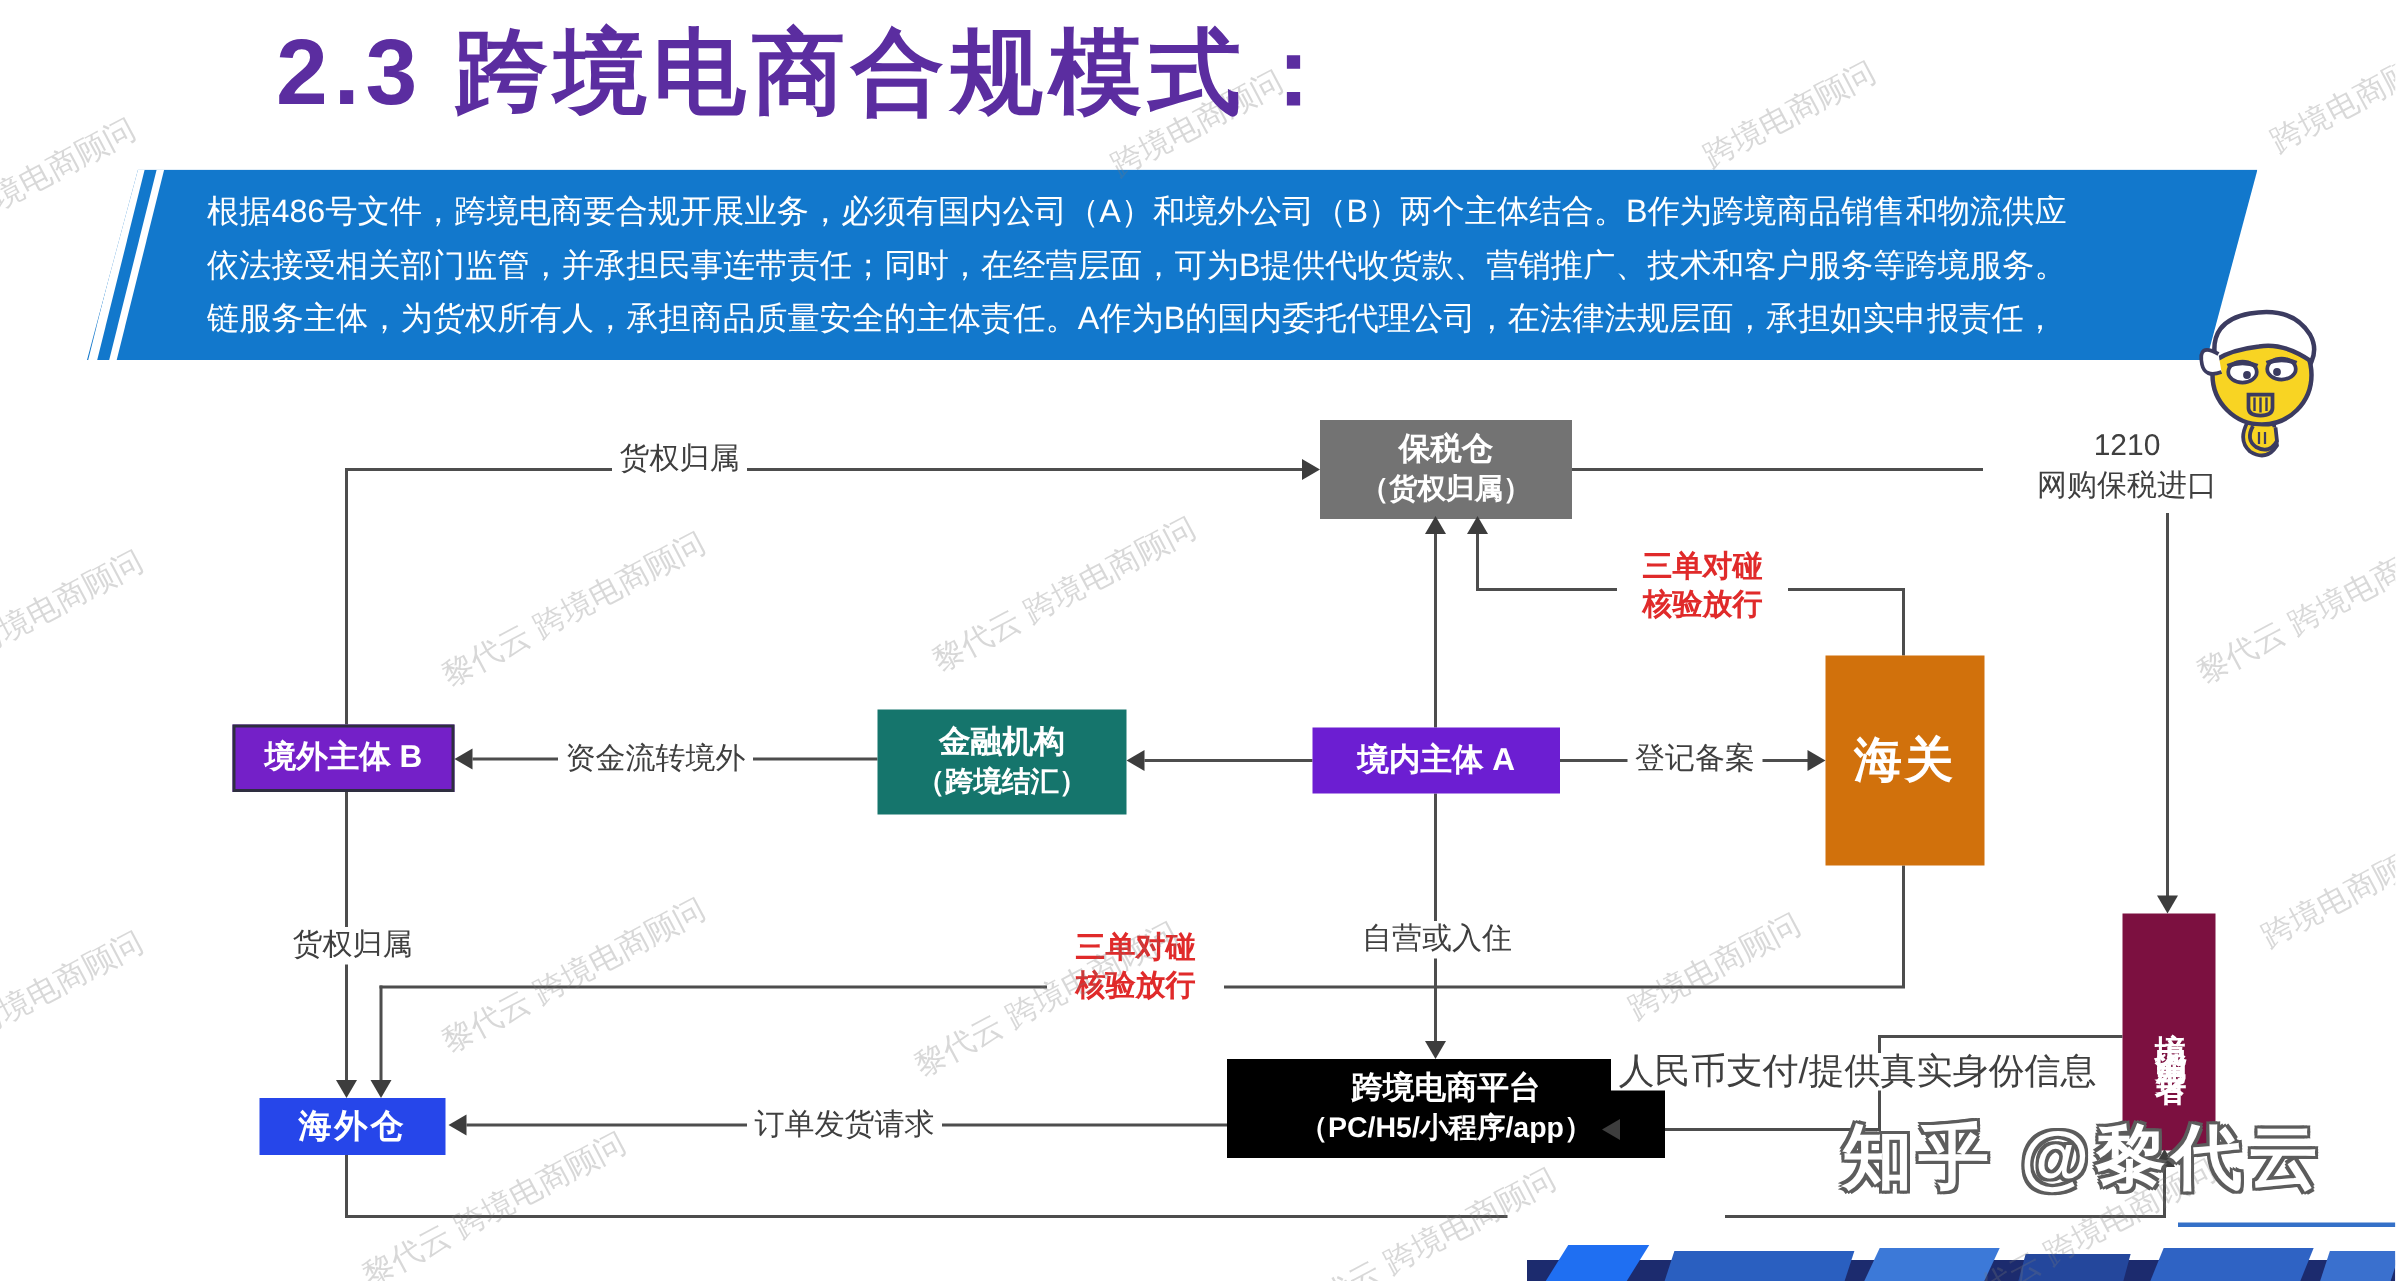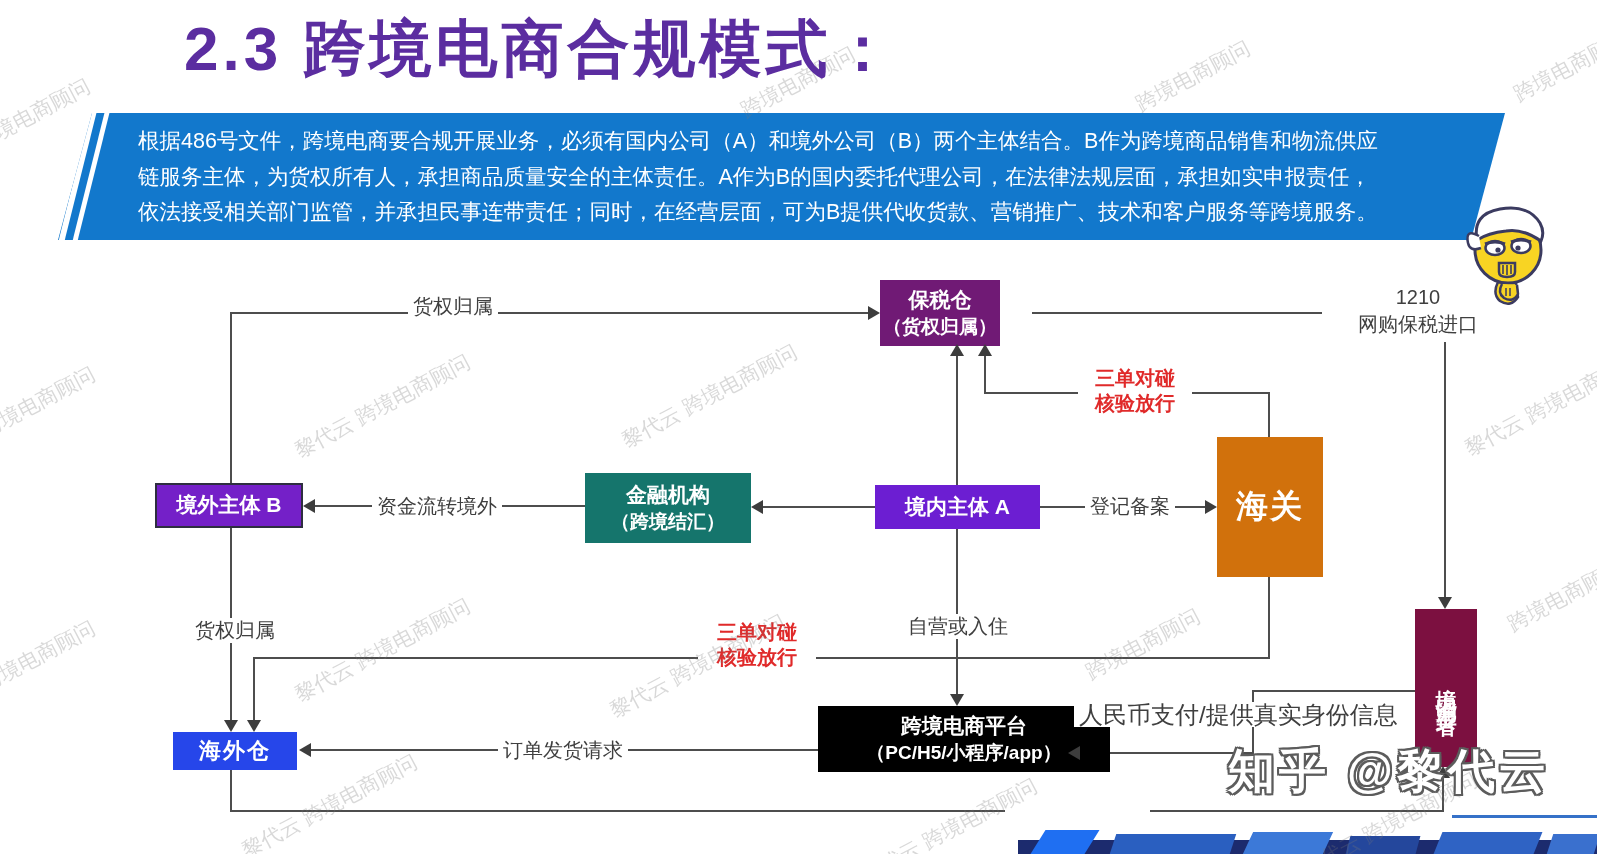--- a/index.html
+++ b/index.html
@@ -51,26 +51,26 @@
 
   <div id="title-row">
     <span id="page-title" style="color: rgb(91, 45, 160);">2.3 跨境电商合规模式：</span>
   </div>
 
   <div id="banner" style="background: rgb(18, 120, 204);">
     <div class="banner-stripe" style="left:16px;width:6px;"></div>
     <div class="banner-stripe" style="left:30px;width:5px;"></div>
     <div id="banner-text">
       <div>根据486号文件，跨境电商要合规开展业务，必须有国内公司（A）和境外公司（B）两个主体结合。B作为跨境商品销售和物流供应</div>
+      <div>依法接受相关部门监管，并承担民事连带责任；同时，在经营层面，可为B提供代收货款、营销推广、技术和客户服务等跨境服务。</div>
       <div>链服务主体，为货权所有人，承担商品质量安全的主体责任。A作为B的国内委托代理公司，在法律法规层面，承担如实申报责任，</div>
-      <div>依法接受相关部门监管，并承担民事连带责任；同时，在经营层面，可为B提供代收货款、营销推广、技术和客户服务等跨境服务。</div>
     </div>
   </div>
 
-  <div class="node" style="left: 880px; top: 280px; width: 120px; height: 66px; font-size: 21px; background: #701a75;">
+  <div class="node" style="left: 880px; top: 280px; width: 168px; height: 66px; font-size: 21px; background: #737373;">
     <span>保税仓</span>
     <span style="font-size:19px;">（货权归属）</span>
   </div>
 
   <div class="node" style="left: 155px; top: 483px; width: 148px; height: 45px; font-size: 21px; border: 2px solid rgb(46, 46, 64); box-sizing: border-box; background: rgb(116, 32, 200);">
     <span>境外主体 B</span>
   </div>
 
   <div class="node" style="left: 585px; top: 473px; width: 166px; height: 70px; font-size: 21px; background: rgb(21, 117, 108);">
     <span>金融机构</span>

